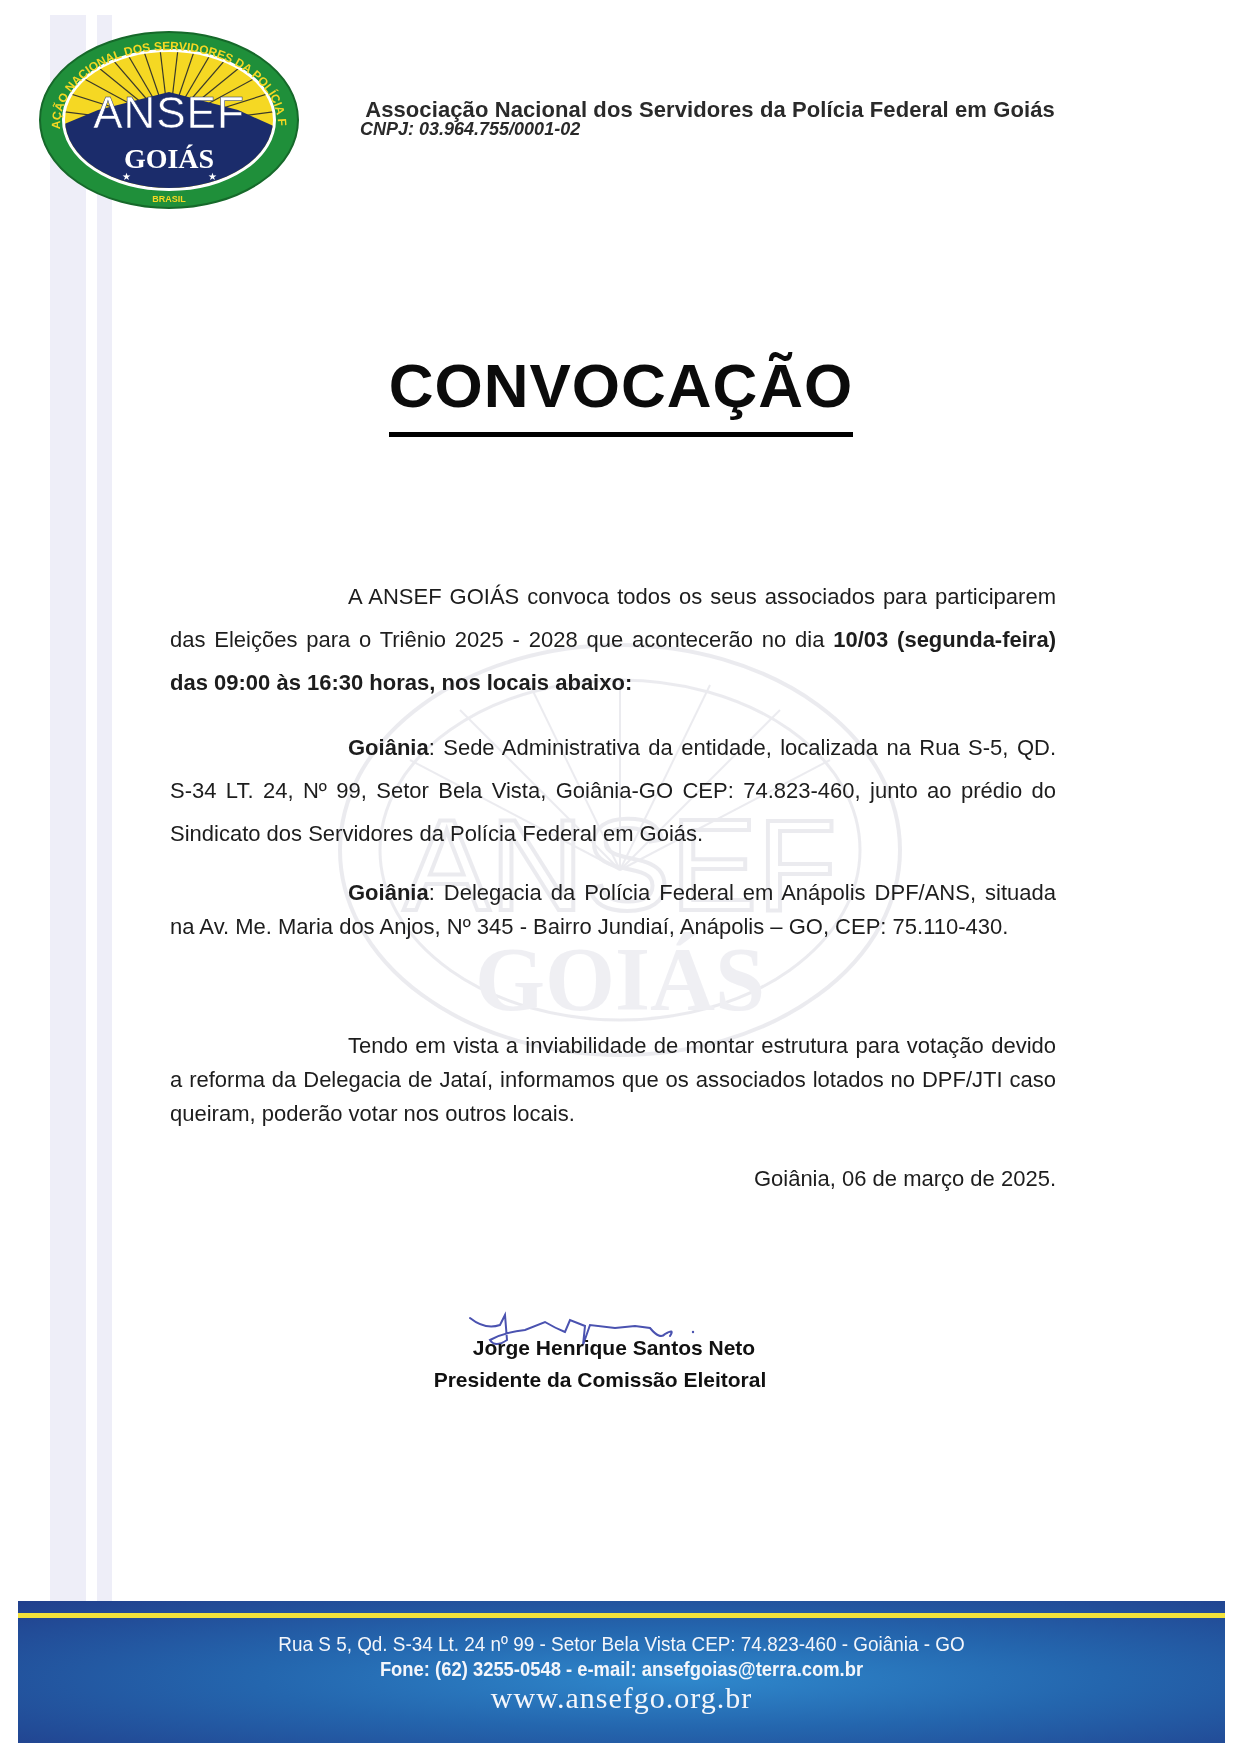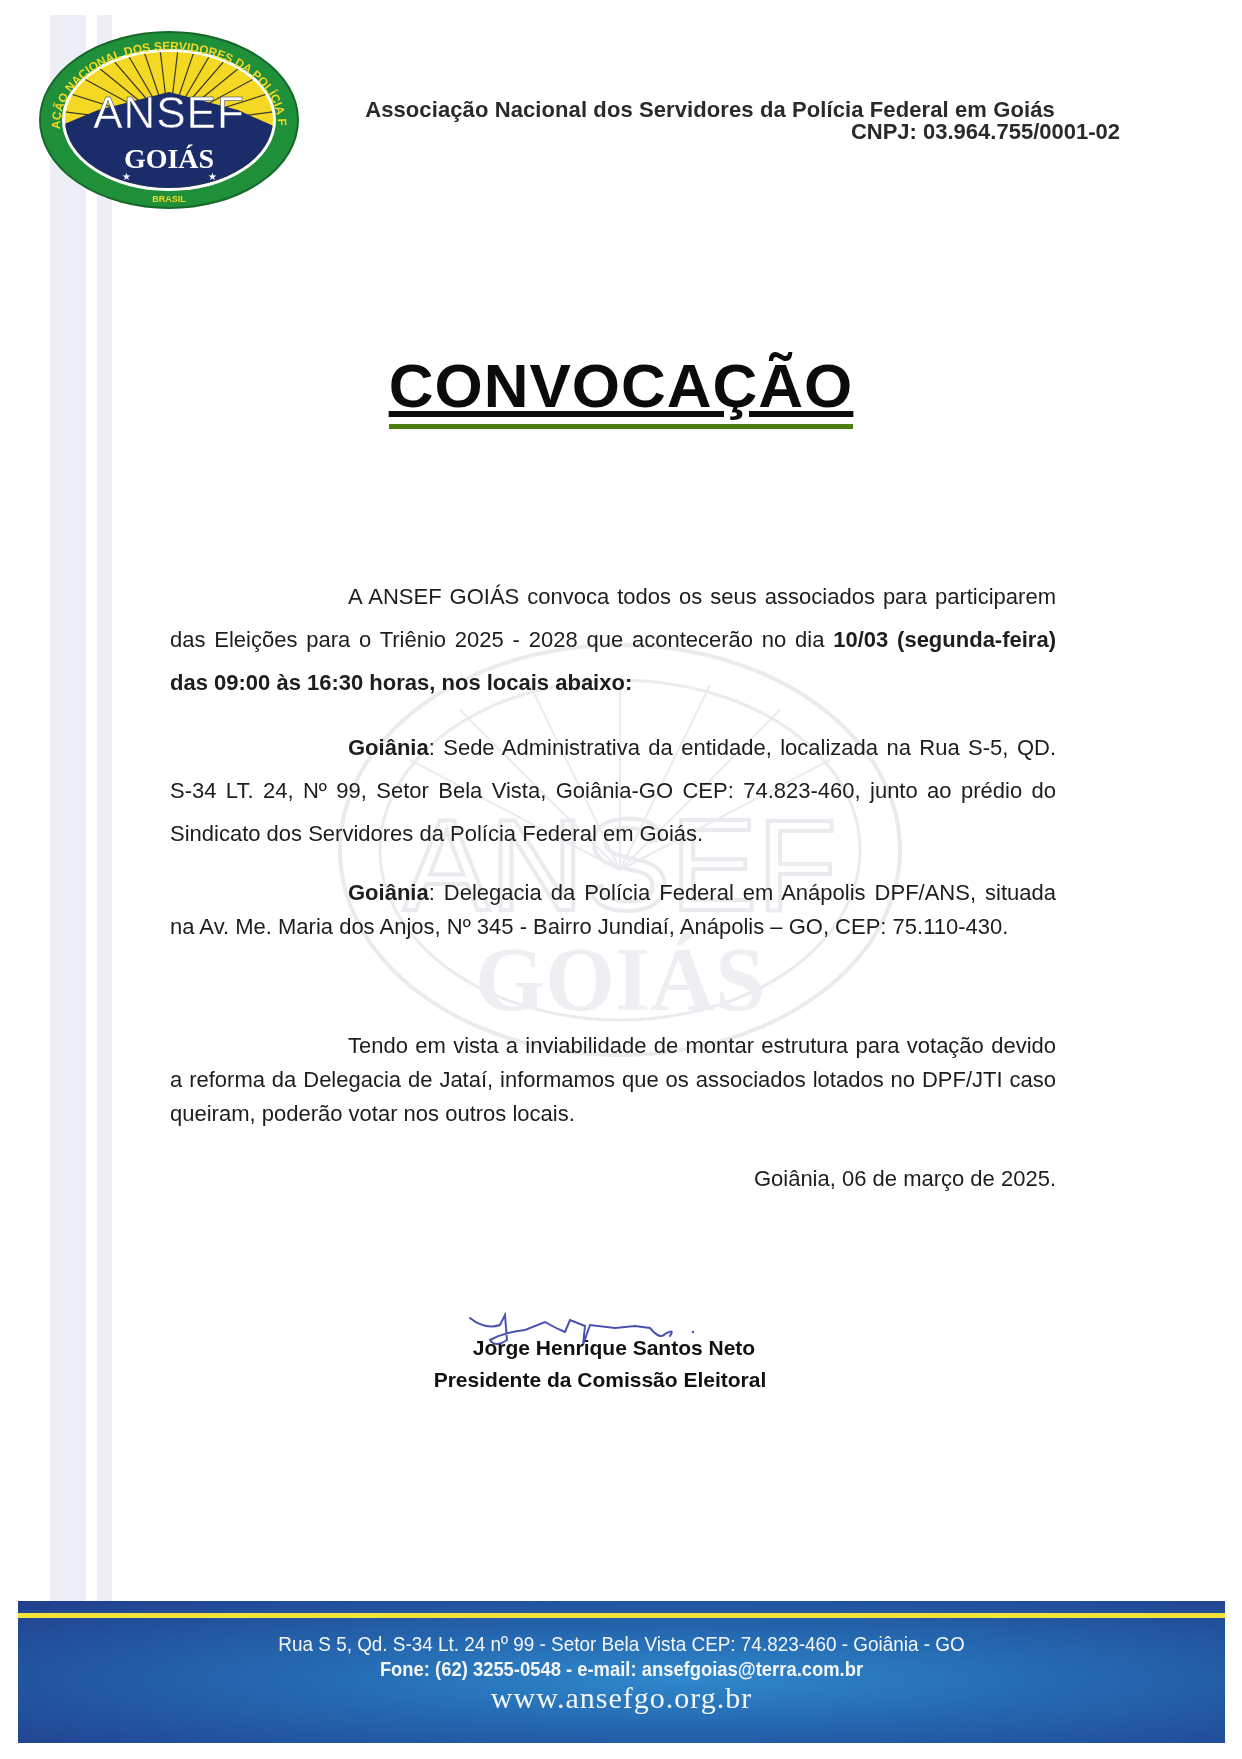--- a/index.html
+++ b/index.html
@@ -13,30 +13,30 @@
   .stripe.s2 { left: 97px; top: 15px; width: 15px; height: 1590px; }
 
   
   .logo { position: absolute; left: 38px; top: 30px; width: 262px; height: 180px; }
 
   .org-name {
     position: absolute; left: 300px; top: 97px; width: 820px; text-align: center;
     font-size: 22px; font-weight: bold; color: #2a2a2a; letter-spacing: 0.1px;
   }
   .cnpj {
-    position: absolute; left: 300px; top: 119px; width: 820px; text-align: right;
-    font-size: 22px; font-weight: bold; color: #2a2a2a;
+    position: absolute; left: 300px; top: 119px; width: 820px; text-align: left;
+    font-size: 18px; font-style: italic; font-weight: bold; color: #2a2a2a;
     padding-left: 60px; box-sizing: border-box;
   }
 
   .title {
     position: absolute; left: 0; top: 350px; width: 1242px; text-align: center;
     font-size: 62px; font-weight: bold; color: #0b0b0b; letter-spacing: 1px;
   }
-  .title span { border-bottom: 5px solid #4d7c0f; padding-bottom: 4px; text-decoration: underline; }
+  .title span { border-bottom: 5px solid #000000; padding-bottom: 12px; }
 
   
   .watermark {
     position: absolute; left: 330px; top: 640px; width: 580px; height: 420px; opacity: 0.13;
   }
 
   .para {
     position: absolute; left: 170px; width: 886px;
     font-size: 22px; color: #1d1d1d; text-align: justify; text-align-last: left;
   }

